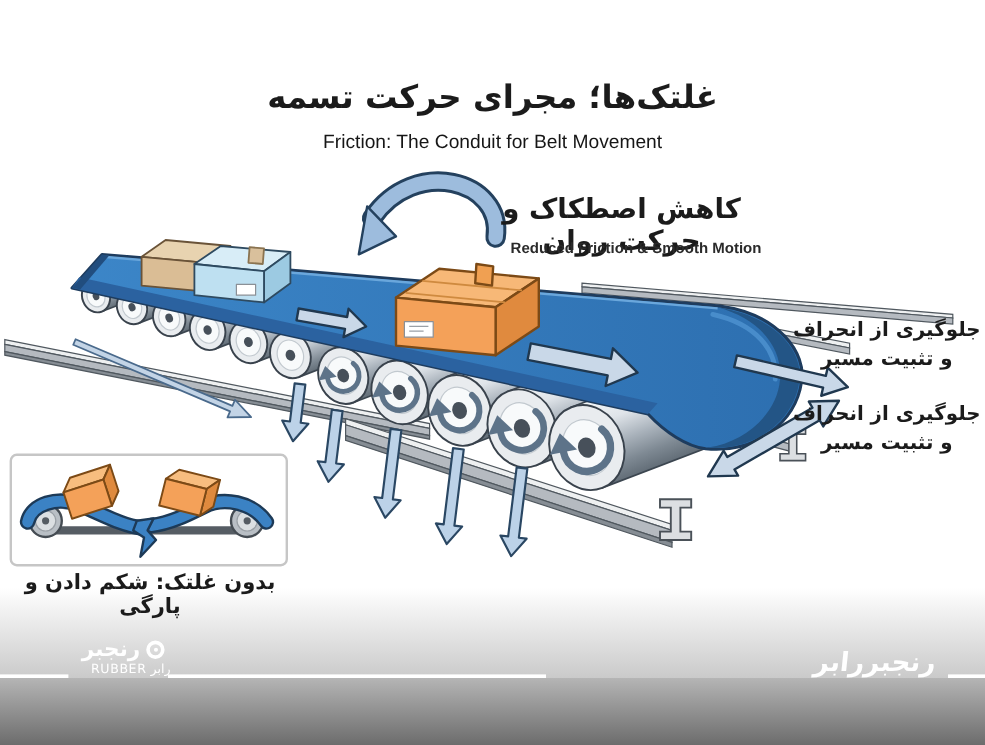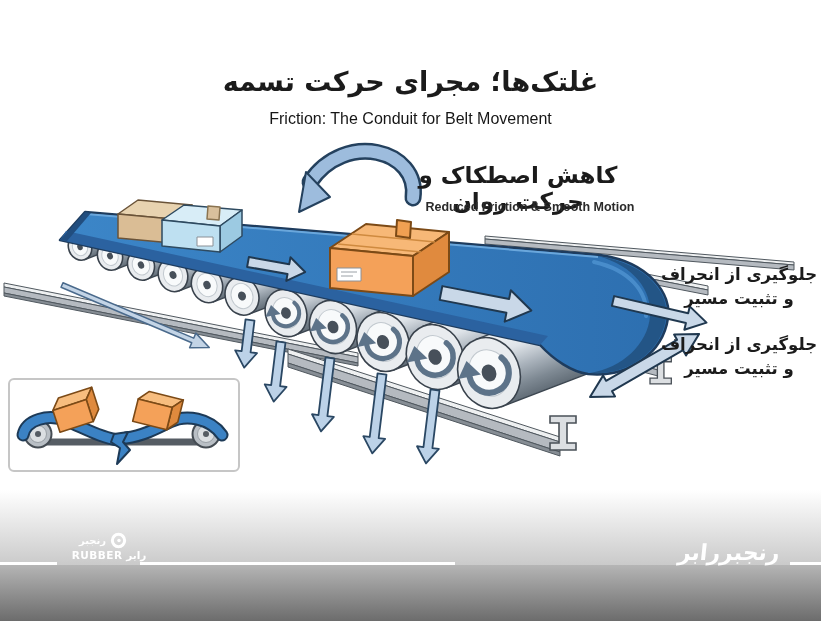--- a/index.html
+++ b/index.html
@@ -32,22 +32,22 @@
   .fade{position:absolute;left:0;top:0;width:821px;height:75px;
         background:linear-gradient(180deg,#ffffff 0%,#cacaca 100%);}
   .bar{position:absolute;left:0;top:75px;width:821px;height:56px;
        background:linear-gradient(180deg,#b5b5b5 0%,#6c6c6c 100%);}
   .footer-line{position:absolute;top:72px;height:3px;background:#ffffff;z-index:4;}
   .seg-a{left:0;width:57px;}
   .seg-b{left:140px;width:315px;}
   .seg-c{left:790px;width:31px;}
   .logo{position:absolute;left:58px;top:42px;width:90px;color:#ffffff;z-index:5;
         display:flex;flex-direction:column;align-items:center;line-height:1.1;}
-  .logo-row1{display:flex;align-items:center;gap:4px;font-size:10px;font-weight:700;direction:rtl;}
-  .logo-row2{font-size:10.5px;font-weight:700;direction:rtl;letter-spacing:.5px;margin-top:1px;margin-left:12px;}
+  .logo-row1{display:flex;align-items:center;gap:4px;font-size:18px;font-weight:700;direction:rtl;}
+  .logo-row2{font-size:10.5px;font-weight:400;direction:rtl;letter-spacing:.5px;margin-top:1px;margin-left:12px;}
   .wordmark{position:absolute;left:664px;top:50px;width:130px;text-align:center;color:#ffffff;
             font-size:22px;font-weight:700;direction:rtl;transform:skewX(-6deg);z-index:5;}
 </style>
 </head>
 <body>
 
 <div class="stage">
 
   <div class="bottom-region">
     <div class="fade"></div>
@@ -296,13 +296,14 @@
   <div class="lbl friction-fa" dir="rtl">کاهش اصطکاک و حرکت روان</div>
   <div class="lbl friction-en">Reduced Friction &amp; Smooth Motion</div>
   <div class="lbl dev-top" dir="rtl">
     <div>جلوگیری از انحراف</div>
     <div>و تثبیت مسیر</div>
   </div>
   <div class="lbl dev-bottom" dir="rtl">
     <div>جلوگیری از انحراف</div>
     <div>و تثبیت مسیر</div>
   </div>
+  <div class="lbl inset-caption" dir="rtl">بدون غلتک: شکم دادن و پارگی</div>
 </div>
 
 </body></html>

